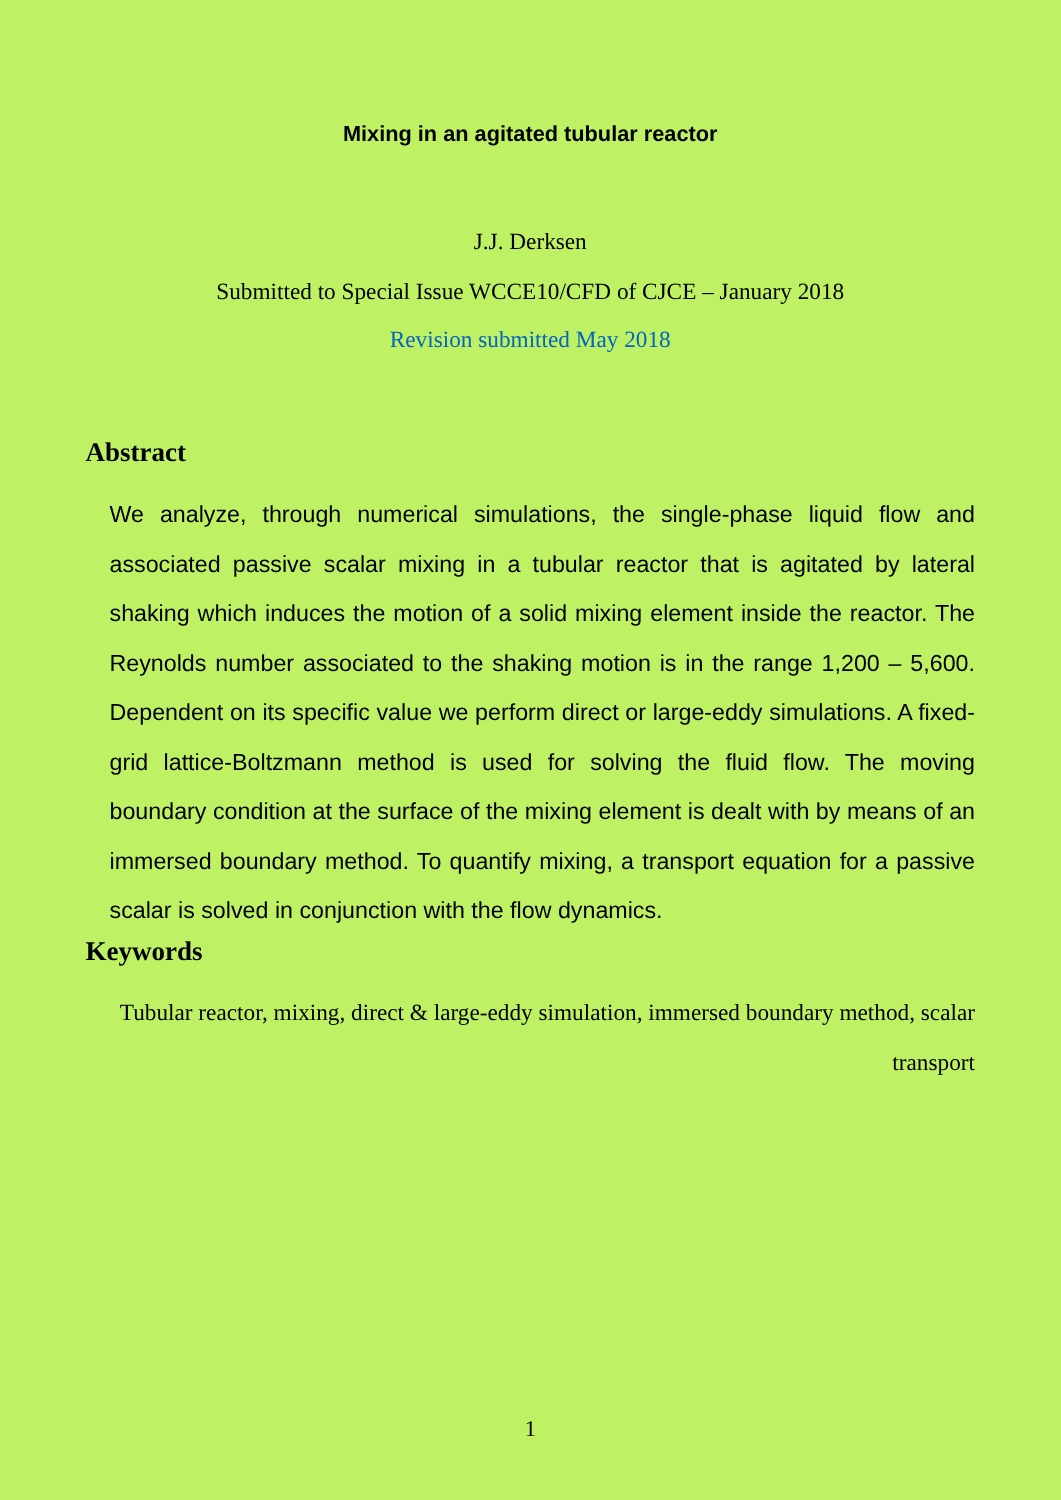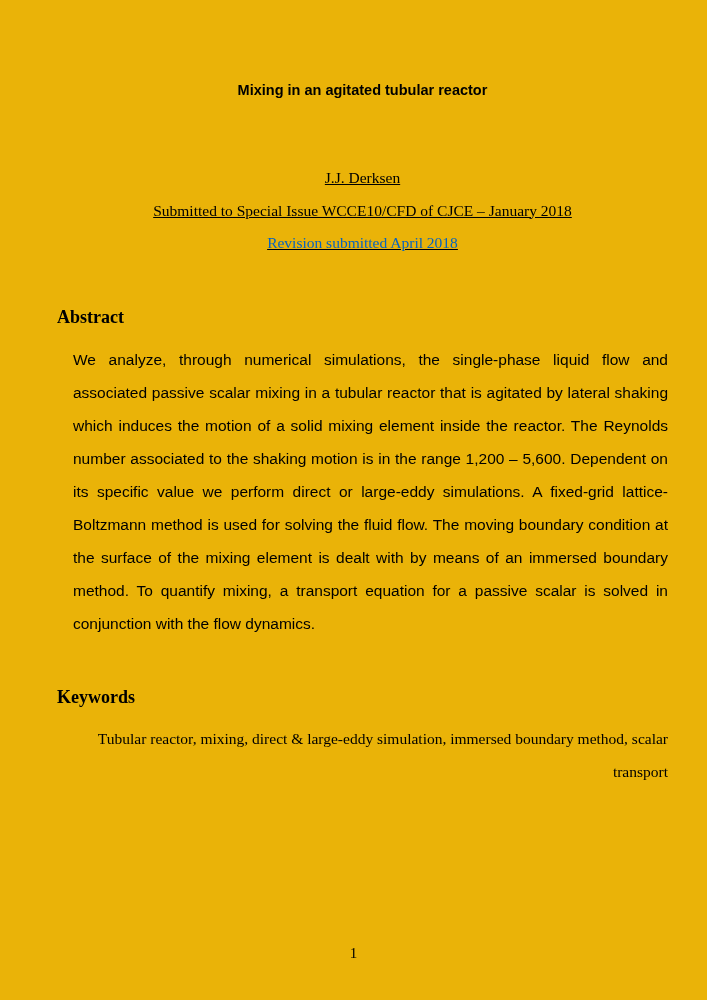--- a/index.html
+++ b/index.html
@@ -4,36 +4,35 @@
 <style>
   html, body {
     margin: 0;
     padding: 0;
     background: #ffffff;
   }
   .page {
     position: relative;
     width: 707px;
     height: 1000px;
-    background: #eab308;
+    background: #bef264;
     box-sizing: border-box;
-    padding: 82px 39px 0 57px;
+    padding: 82px 57px 0 57px;
     overflow: hidden;
   }
   .doc-title {
     font-family: "Liberation Sans", sans-serif;
     font-weight: bold;
     font-size: 14.5px;
     text-align: center;
     color: #000000;
     margin: 0 0 0 0;
   }
   .front-matter {
-    margin-top: 64px;
-    text-decoration: underline;
+    margin-top: 48px;
   }
   .center-line {
     font-family: "Liberation Serif", serif;
     font-size: 15.5px;
     text-align: center;
     color: #000000;
     margin: 0;
     line-height: 32.5px;
   }
   .revision-line {
@@ -51,21 +50,20 @@
   }
   .body-paragraph {
     font-family: Liberation Sans, sans-serif;
     font-size: 15.5px;
     color: #000000;
     text-align: justify;
     line-height: 33px;
     margin: 15px 0 0 16px;
   }
   .keywords-heading {
-    margin-top: 47px;
   }
   .keywords-text {
     font-family: "Liberation Serif", serif;
     font-size: 15.5px;
     color: #000000;
     text-align: right;
     line-height: 33px;
     margin: 14px 0 0 0;
   }
   .page-number {
@@ -82,21 +80,21 @@
 </head>
 <body>
 
 <div class="page">
 
   <h1 class="doc-title">Mixing in an agitated tubular reactor</h1>
 
   <div class="front-matter">
     <p class="center-line">J.J. Derksen</p>
     <p class="center-line">Submitted to Special Issue WCCE10/CFD of CJCE – January 2018</p>
-    <p class="center-line revision-line">Revision submitted April 2018</p>
+    <p class="center-line revision-line">Revision submitted May 2018</p>
   </div>
 
   <h2 class="section-heading abstract-heading">Abstract</h2>
 
   <p class="body-paragraph">We analyze, through numerical simulations, the single-phase liquid flow and associated passive scalar mixing in a tubular reactor that is agitated by lateral shaking which induces the motion of a solid mixing element inside the reactor. The Reynolds number associated to the shaking motion is in the range 1,200 – 5,600. Dependent on its specific value we perform direct or large-eddy simulations. A fixed-grid lattice-Boltzmann method is used for solving the fluid flow. The moving boundary condition at the surface of the mixing element is dealt with by means of an immersed boundary method. To quantify mixing, a transport equation for a passive scalar is solved in conjunction with the flow dynamics.</p>
 
   <h2 class="section-heading keywords-heading">Keywords</h2>
 
   <p class="keywords-text">Tubular reactor, mixing, direct &amp; large-eddy simulation, immersed boundary method, scalar transport</p>
 

